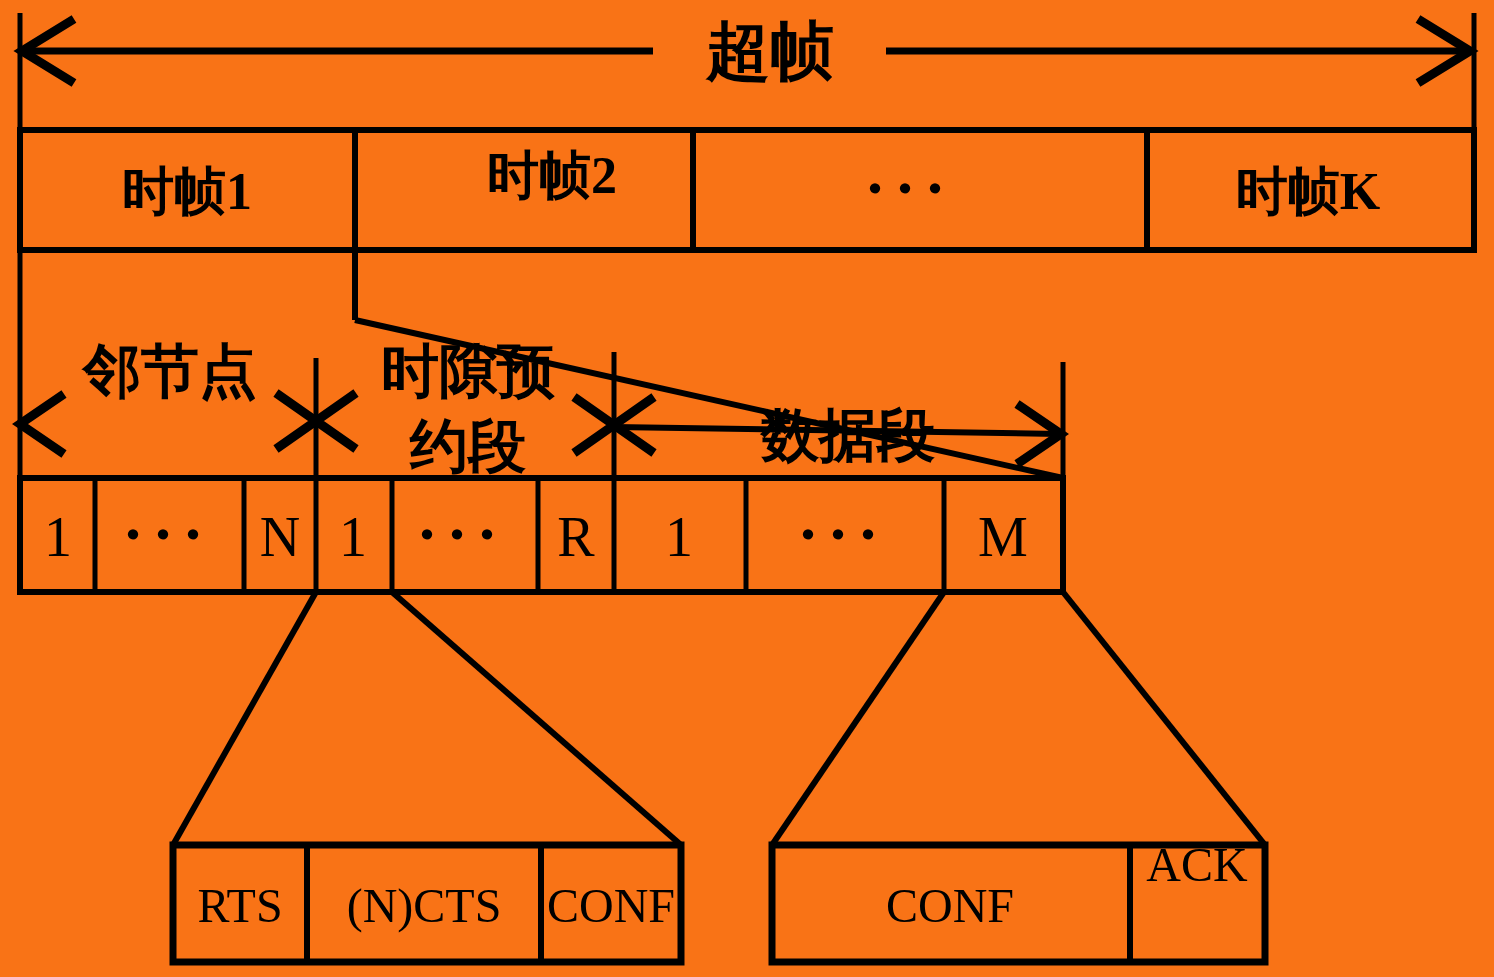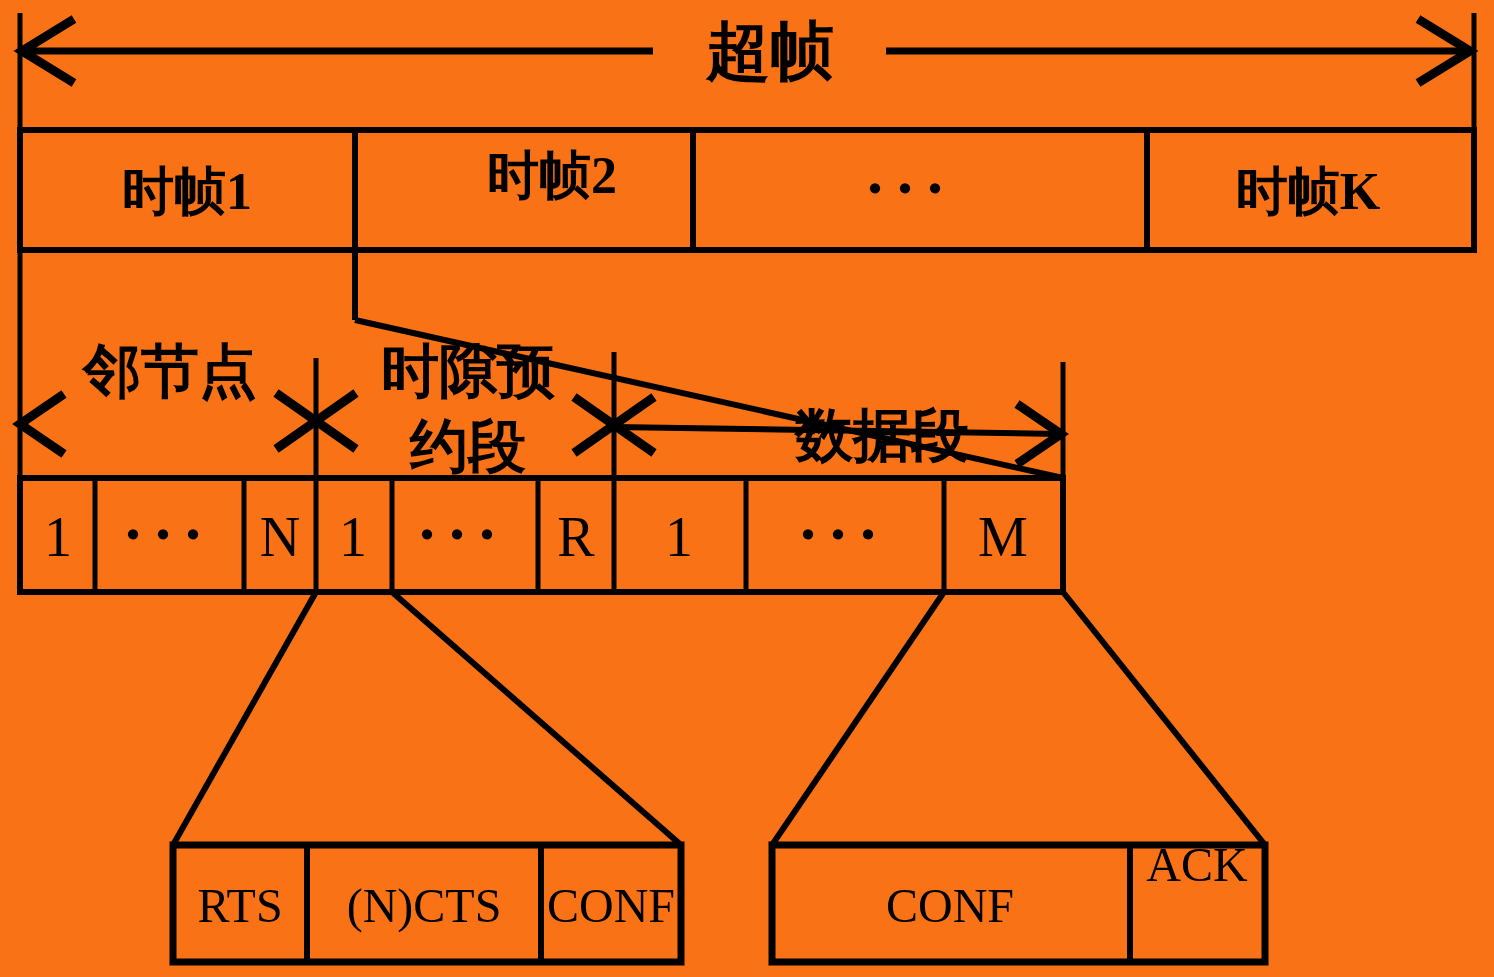--- a/index.html
+++ b/index.html
@@ -89,21 +89,21 @@
   <div class="t superframe-label cjk" style="left:770px;top:52px;">超帧</div>
 
   <div class="t frame-label cjk" style="left:187px;top:192px;">时帧1</div>
   <div class="t frame-label cjk" style="left:524px;top:176px;margin-left:28px;">时帧2</div>
   <div class="t dots" style="left:912px;top:172px;">...</div>
   <div class="t seg-label cjk" style="left:170px;top:372px;">邻节点</div>
 
   <div class="t frame-label cjk" style="left:1308px;top:192px;">时帧K</div>
   <div class="t seg-label cjk" style="left:468px;top:372px;">时隙预</div>
   <div class="t seg-label cjk" style="left:468px;top:447px;">约段</div>
-  <div class="t seg-label cjk" style="left:882px;top:436px;">数据段</div>
+  <div class="t seg-label cjk" style="left:848px;top:436px;">数据段</div>
 
   <div class="t slot-label" style="left:58px;top:537px;">1</div>
   <div class="t dots" style="left:170px;top:518px;">...</div>
   <div class="t slot-label" style="left:280px;top:537px;">N</div>
   <div class="t slot-label" style="left:353px;top:537px;">1</div>
   <div class="t dots" style="left:464px;top:518px;">...</div>
   <div class="t slot-label" style="left:576px;top:537px;">R</div>
   <div class="t slot-label" style="left:679px;top:537px;">1</div>
   <div class="t dots" style="left:845px;top:518px;">...</div>
   <div class="t slot-label" style="left:1003px;top:537px;">M</div>

